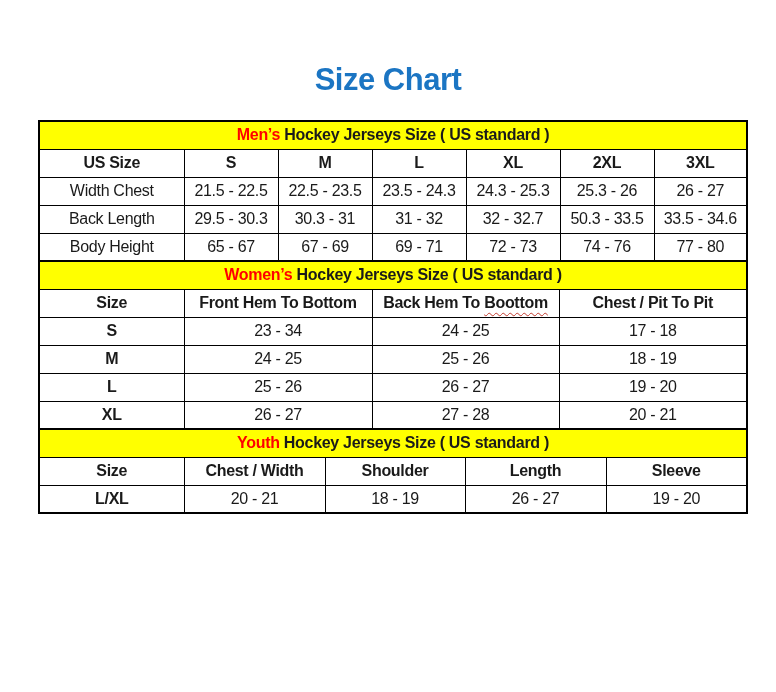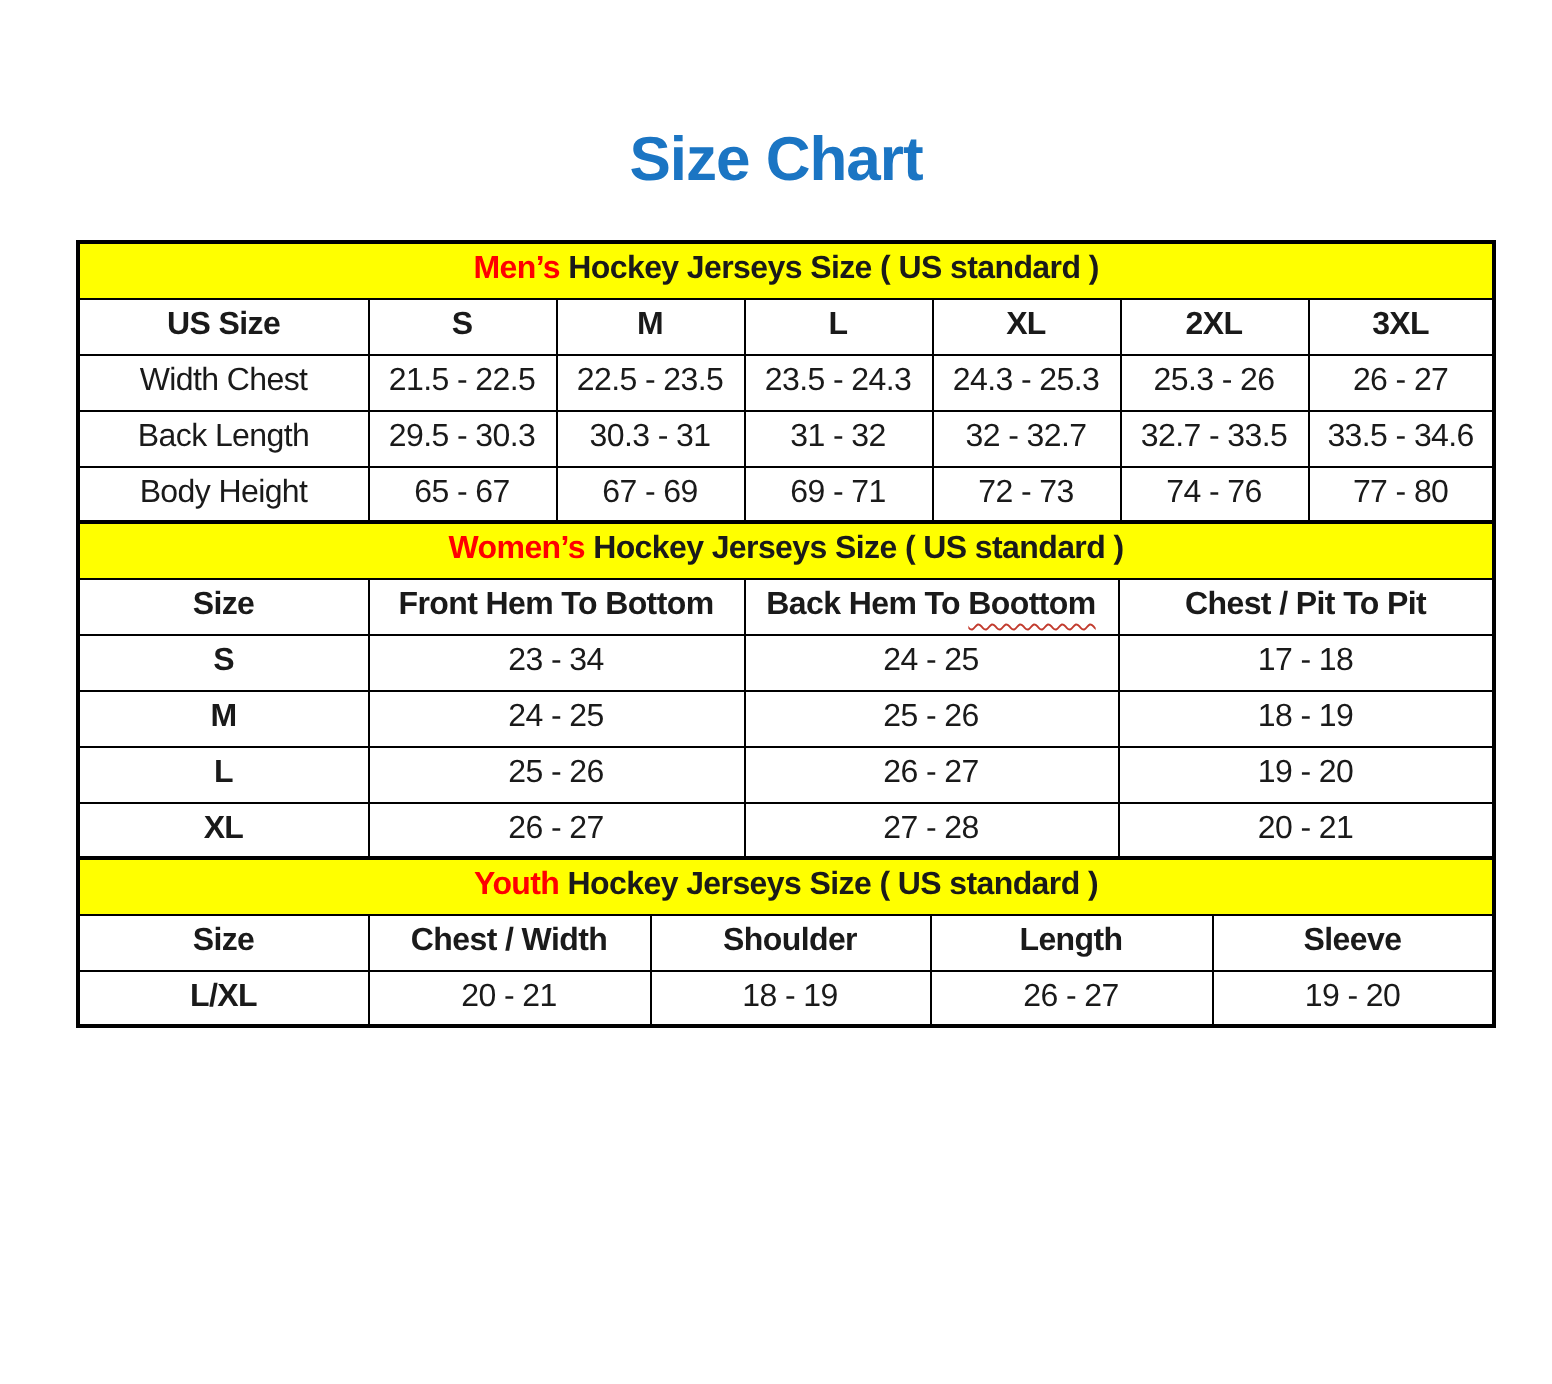--- a/index.html
+++ b/index.html
@@ -110,21 +110,21 @@
       <td class="value-cell">24.3 - 25.3</td>
       <td class="value-cell">25.3 - 26</td>
       <td class="value-cell">26 - 27</td>
     </tr>
     <tr>
       <td class="row-label">Back Length</td>
       <td class="value-cell">29.5 - 30.3</td>
       <td class="value-cell">30.3 - 31</td>
       <td class="value-cell">31 - 32</td>
       <td class="value-cell">32 - 32.7</td>
-      <td class="value-cell">32.7 - 33.5</td>
+      <td class="value-cell">50.3 - 33.5</td>
       <td class="value-cell">33.5 - 34.6</td>
     </tr>
     <tr>
       <td class="row-label">Body Height</td>
       <td class="value-cell">65 - 67</td>
       <td class="value-cell">67 - 69</td>
       <td class="value-cell">69 - 71</td>
       <td class="value-cell">72 - 73</td>
       <td class="value-cell">74 - 76</td>
       <td class="value-cell">77 - 80</td>

